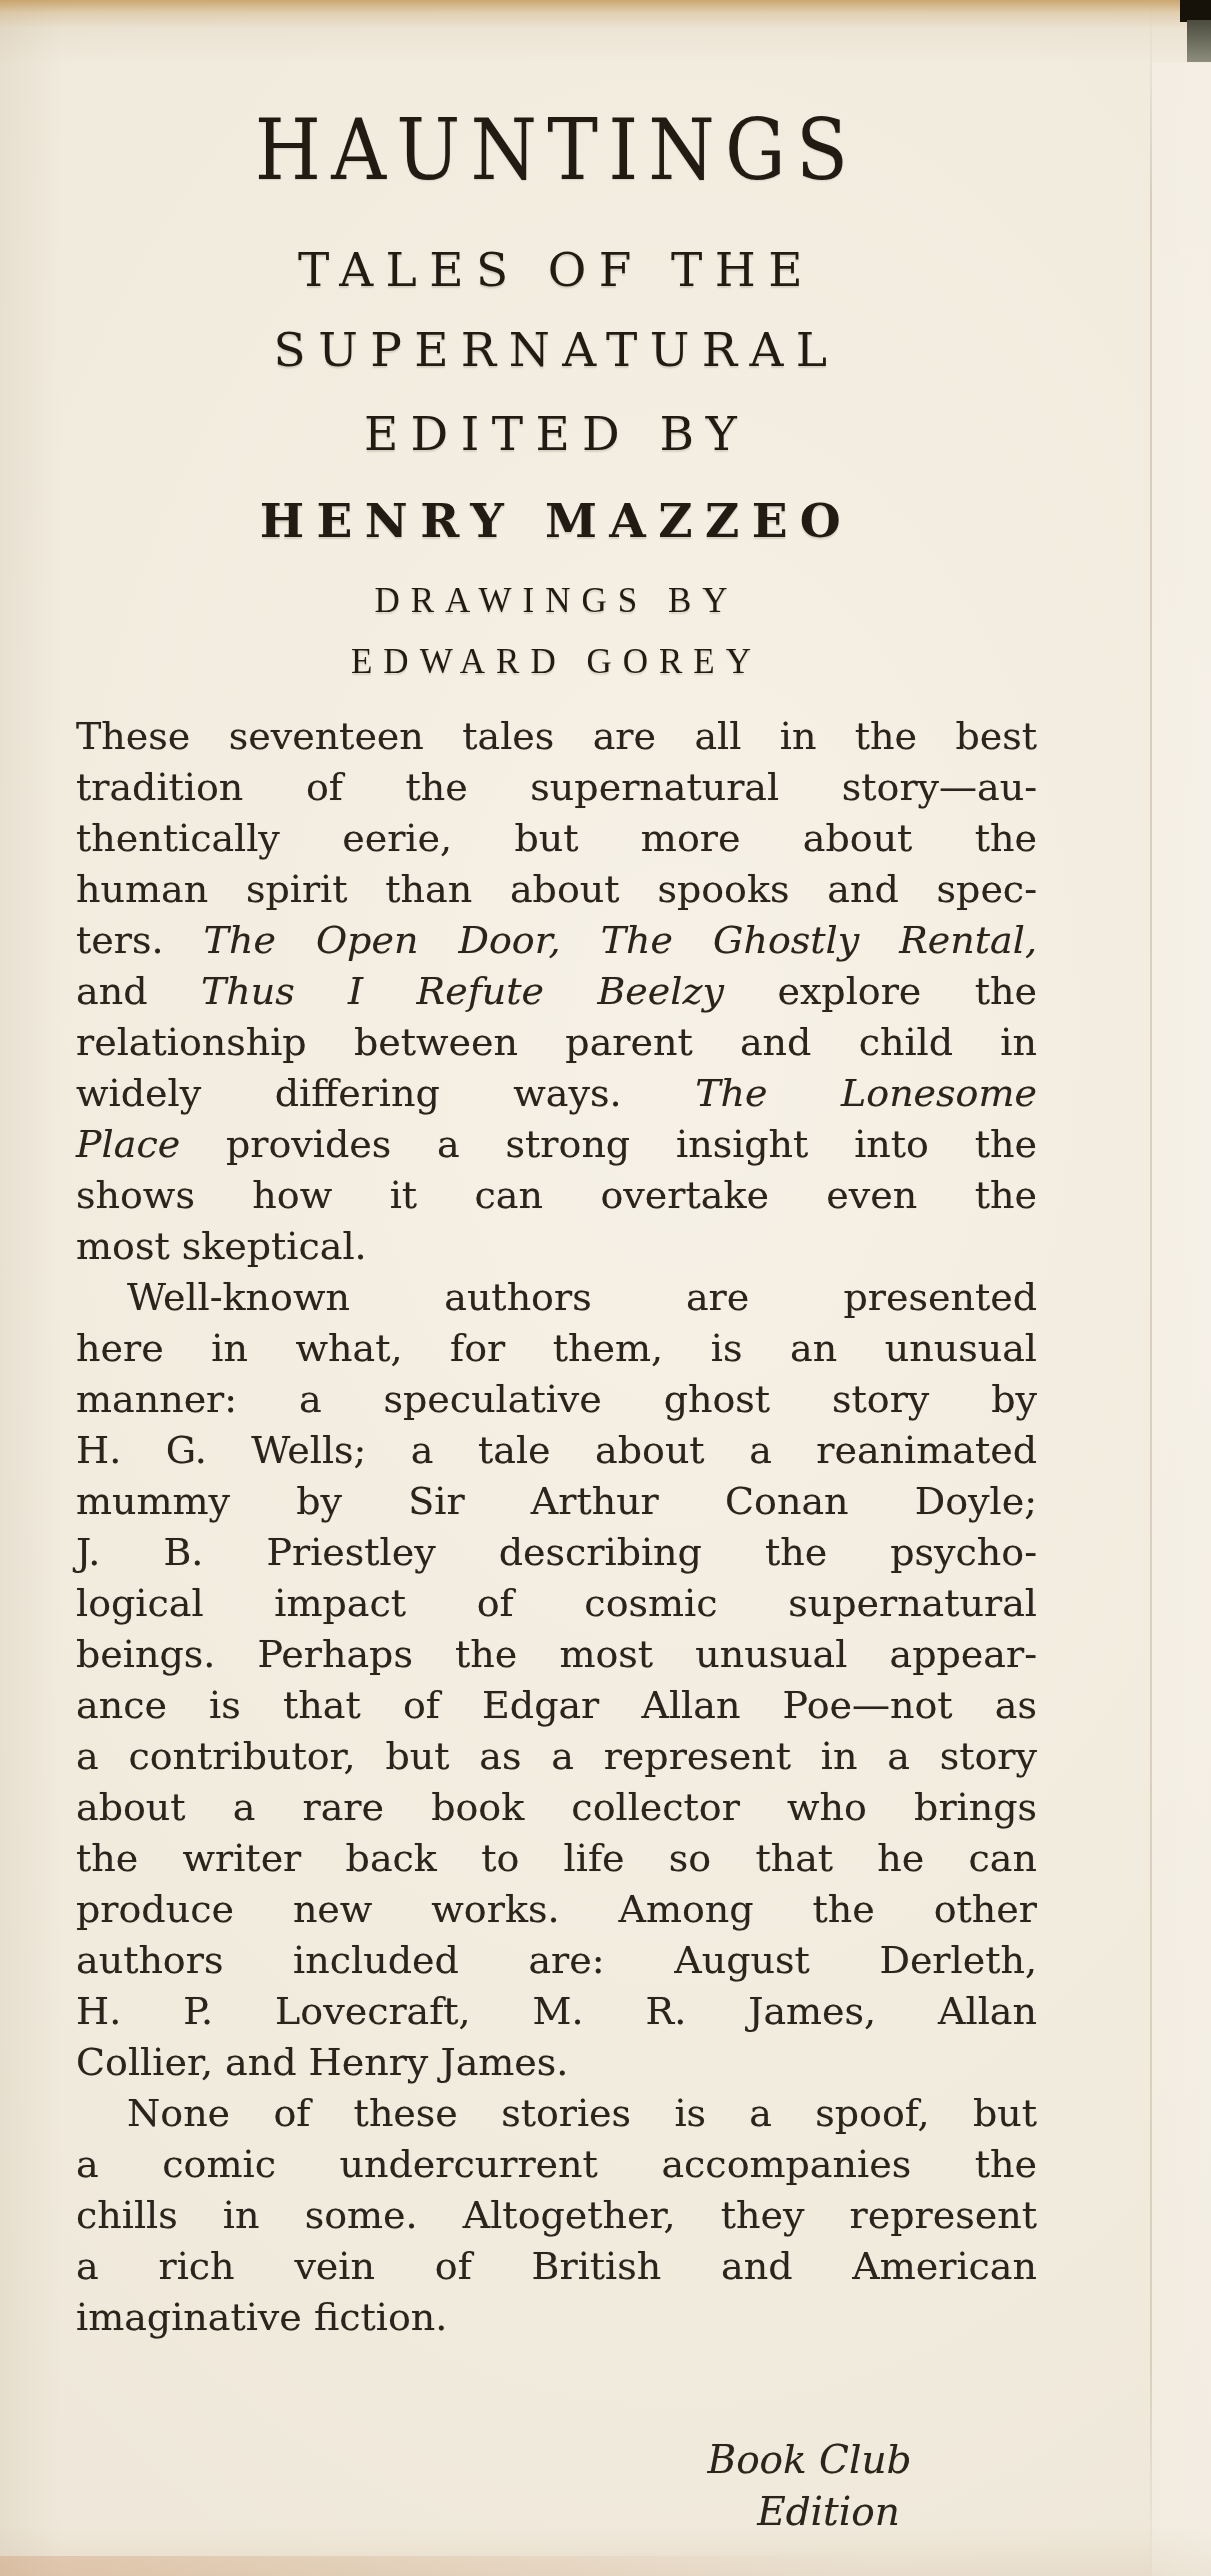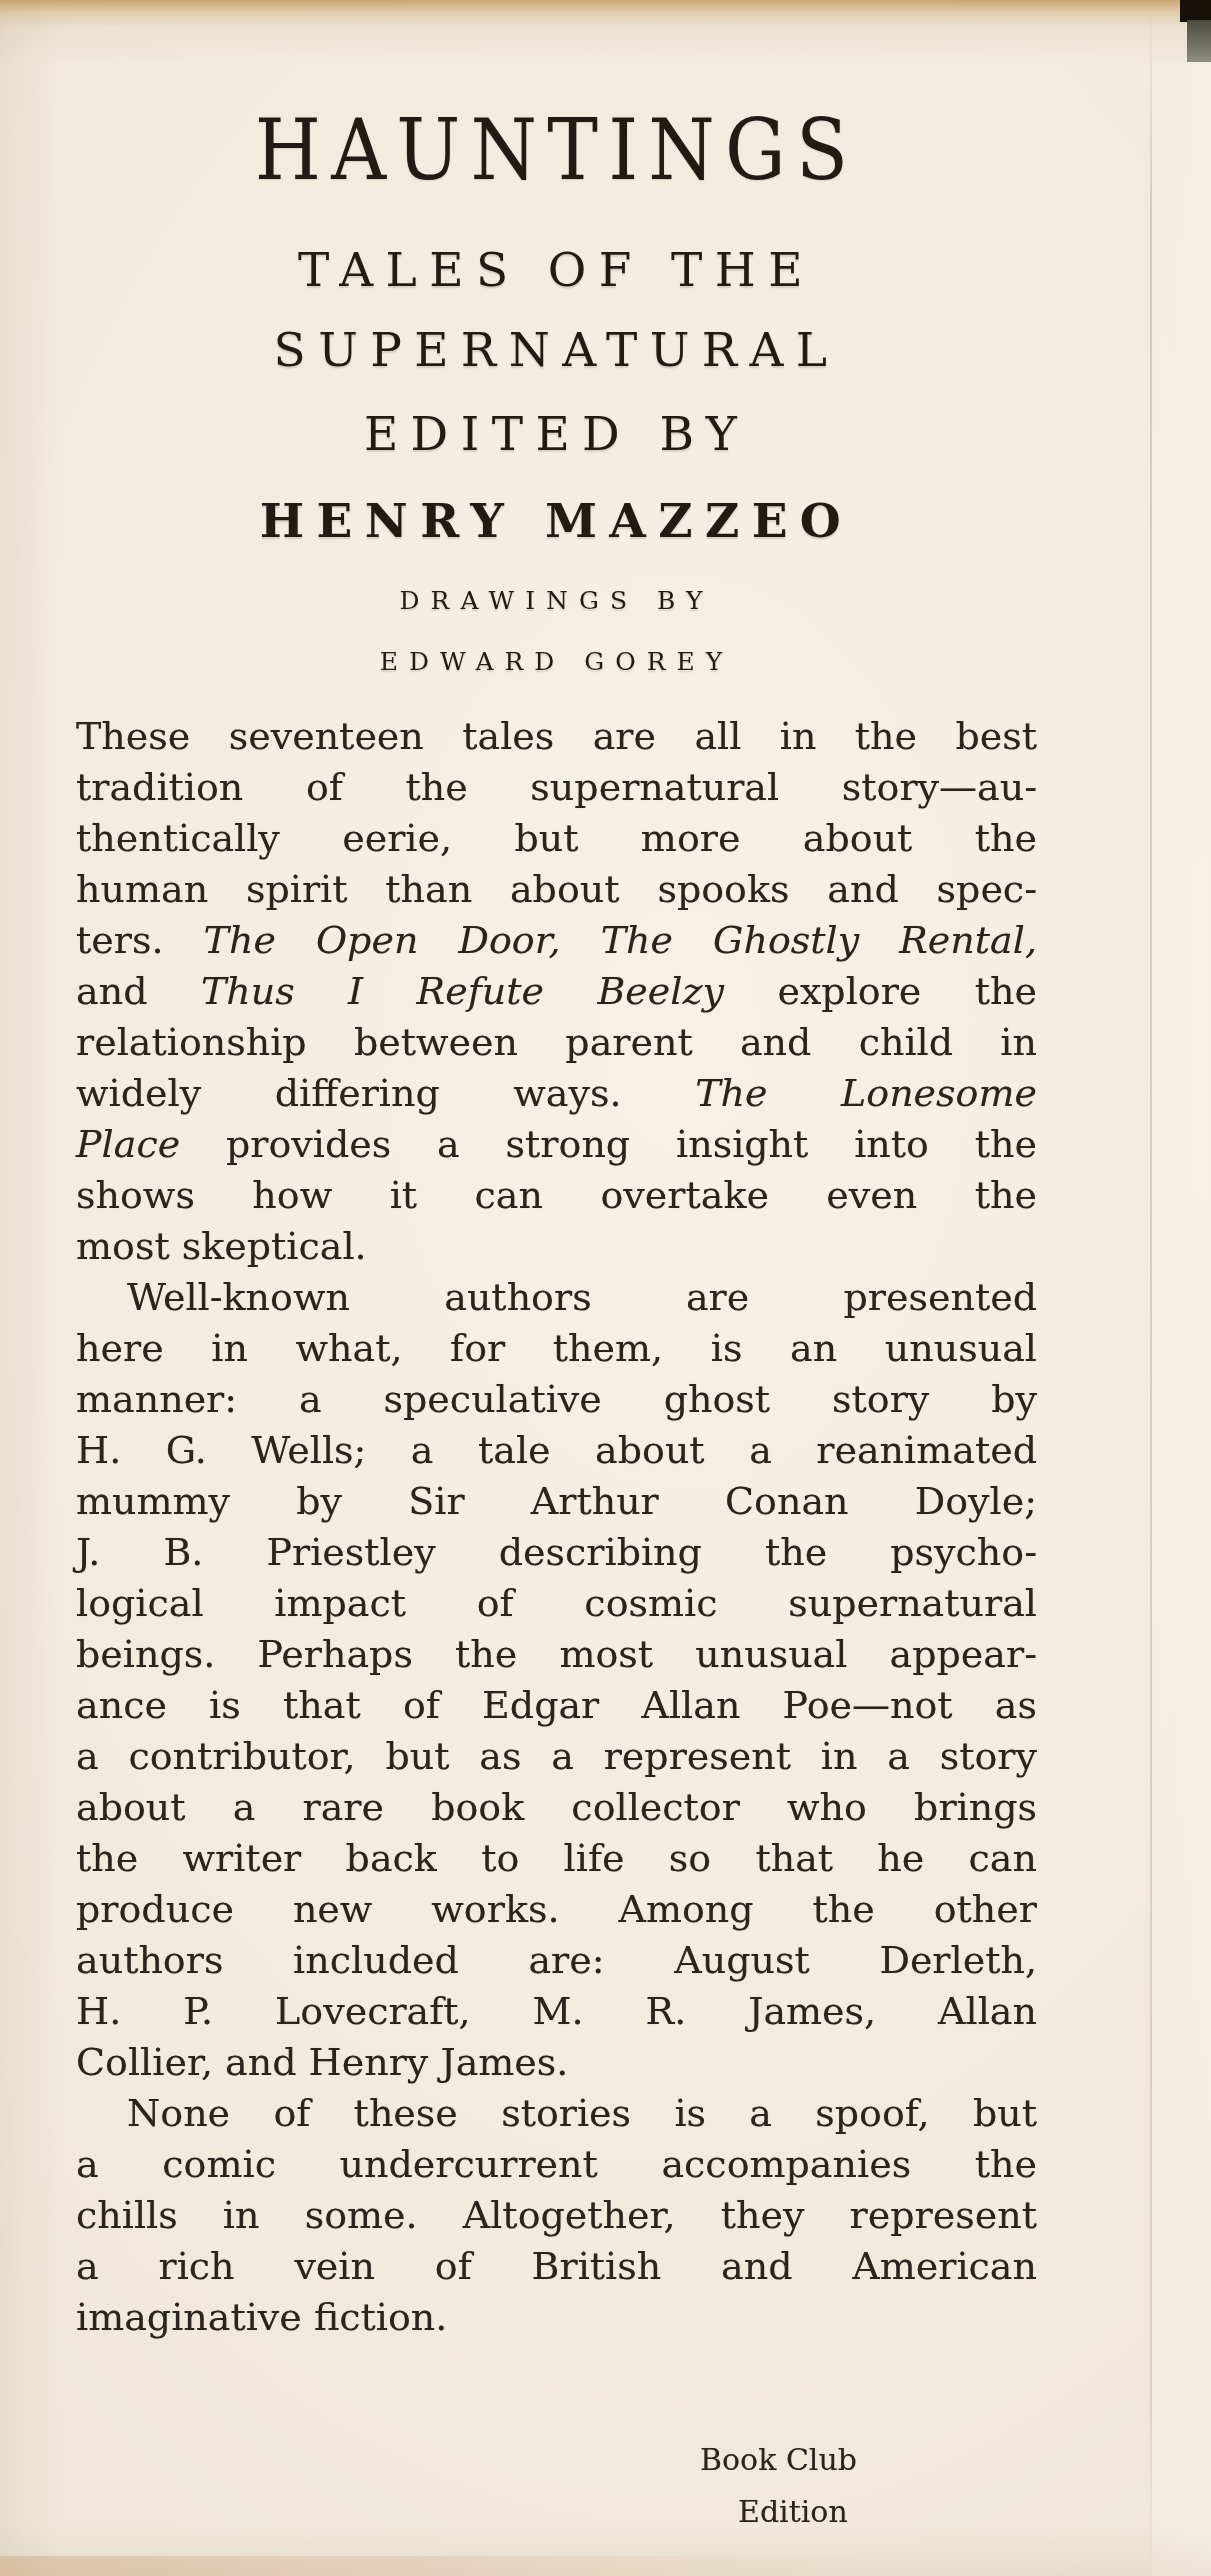--- a/index.html
+++ b/index.html
@@ -50,21 +50,21 @@
   .title-block {
     position: absolute; left: 76px; width: 961px; top: 102px;
     text-align: center; color: var(--title-ink, #221b13);
     text-shadow: 0 1.5px 1.5px rgba(40,25,10,.14);
   }
   .t-main {
     font-size: 76px; line-height: 95px; letter-spacing: 10.2px;
     transform: scaleY(1.1); transform-origin: 50% 50%;
   }
   .t-line  { font-size: 47px; line-height: 58px; letter-spacing: 12.4px; }
-  .t-small { font-size: 25px; line-height: 44px; letter-spacing: 11px; }
+  .t-small { font-size: 35px; line-height: 44px; letter-spacing: 11px; font-family: Liberation Serif, serif; }
   .g1 { margin-top: 44px; }
   .g2 { margin-top: 22px; }
   .g3 { margin-top: 25.5px; }
   .g4 { margin-top: 29px; font-weight: bold; }
   .g5 { margin-top: 29px; }
   .g6 { margin-top: 17px; }
 
   
   .body-text {
     position: absolute; left: 76px; top: 711px; width: 961px;
@@ -72,22 +72,22 @@
     text-shadow: 0 0 0.7px rgba(43,36,29,.35);
   }
   .line { text-align: justify; text-align-last: justify; }
   .line.last { text-align-last: left; }
   .line.indent { text-indent: 51px; }
   .it { font-style: italic; }
 
   
   .edition {
     position: absolute; left: 700px; top: 2434px; width: 219px;
-    font-size: 30px; line-height: 52px;
-    text-align: left; text-shadow: 0 0 0.7px rgba(43,36,29,.35);
+    font-style: italic; font-size: 39px; line-height: 52px;
+    text-align: center; text-shadow: 0 0 0.7px rgba(43,36,29,.35);
   }
   .ed-line2 { padding-left: 38px; }
 </style>
 </head>
 <body>
 
 <div id="flap">
 
   <div class="top-edge"></div>
   <div class="corner-black"></div>

